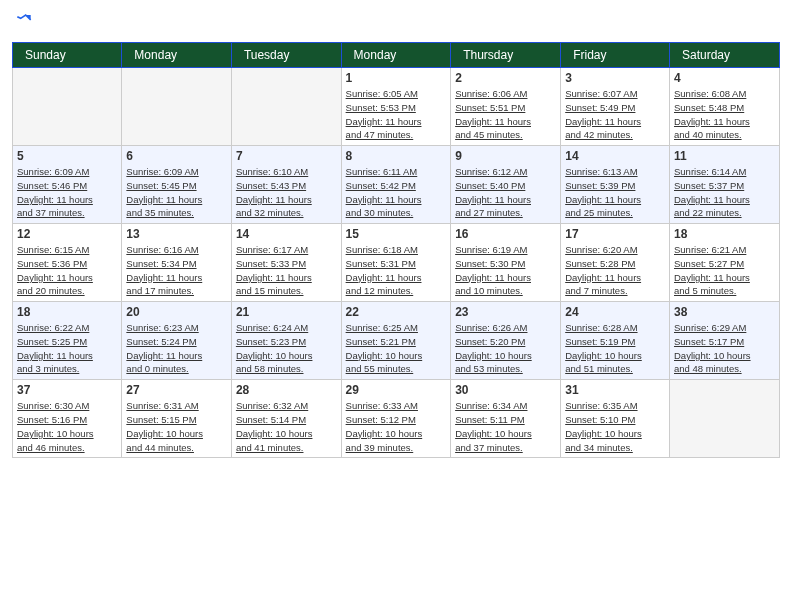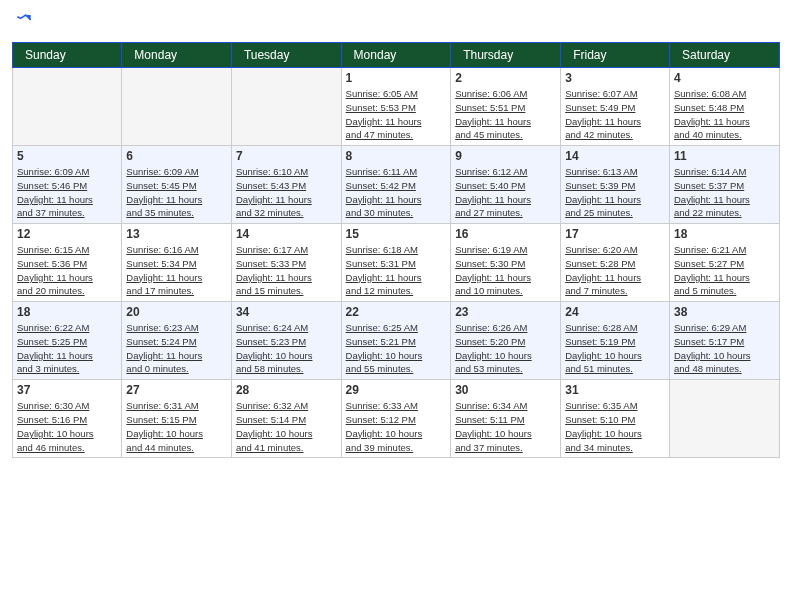--- a/index.html
+++ b/index.html
@@ -210,21 +210,21 @@
         <tr>
           <td>
             <span class="day-num">18</span>
             <div class="day-info">Sunrise: 6:22 AM<br>Sunset: 5:25 PM<br>Daylight: 11 hours<br>and 3 minutes.</div>
           </td>
           <td>
             <span class="day-num">20</span>
             <div class="day-info">Sunrise: 6:23 AM<br>Sunset: 5:24 PM<br>Daylight: 11 hours<br>and 0 minutes.</div>
           </td>
           <td>
-            <span class="day-num">34</span>
+            <span class="day-num">21</span>
             <div class="day-info">Sunrise: 6:24 AM<br>Sunset: 5:23 PM<br>Daylight: 10 hours<br>and 58 minutes.</div>
           </td>
           <td>
             <span class="day-num">22</span>
             <div class="day-info">Sunrise: 6:25 AM<br>Sunset: 5:21 PM<br>Daylight: 10 hours<br>and 55 minutes.</div>
           </td>
           <td>
             <span class="day-num">23</span>
             <div class="day-info">Sunrise: 6:26 AM<br>Sunset: 5:20 PM<br>Daylight: 10 hours<br>and 53 minutes.</div>
           </td>

